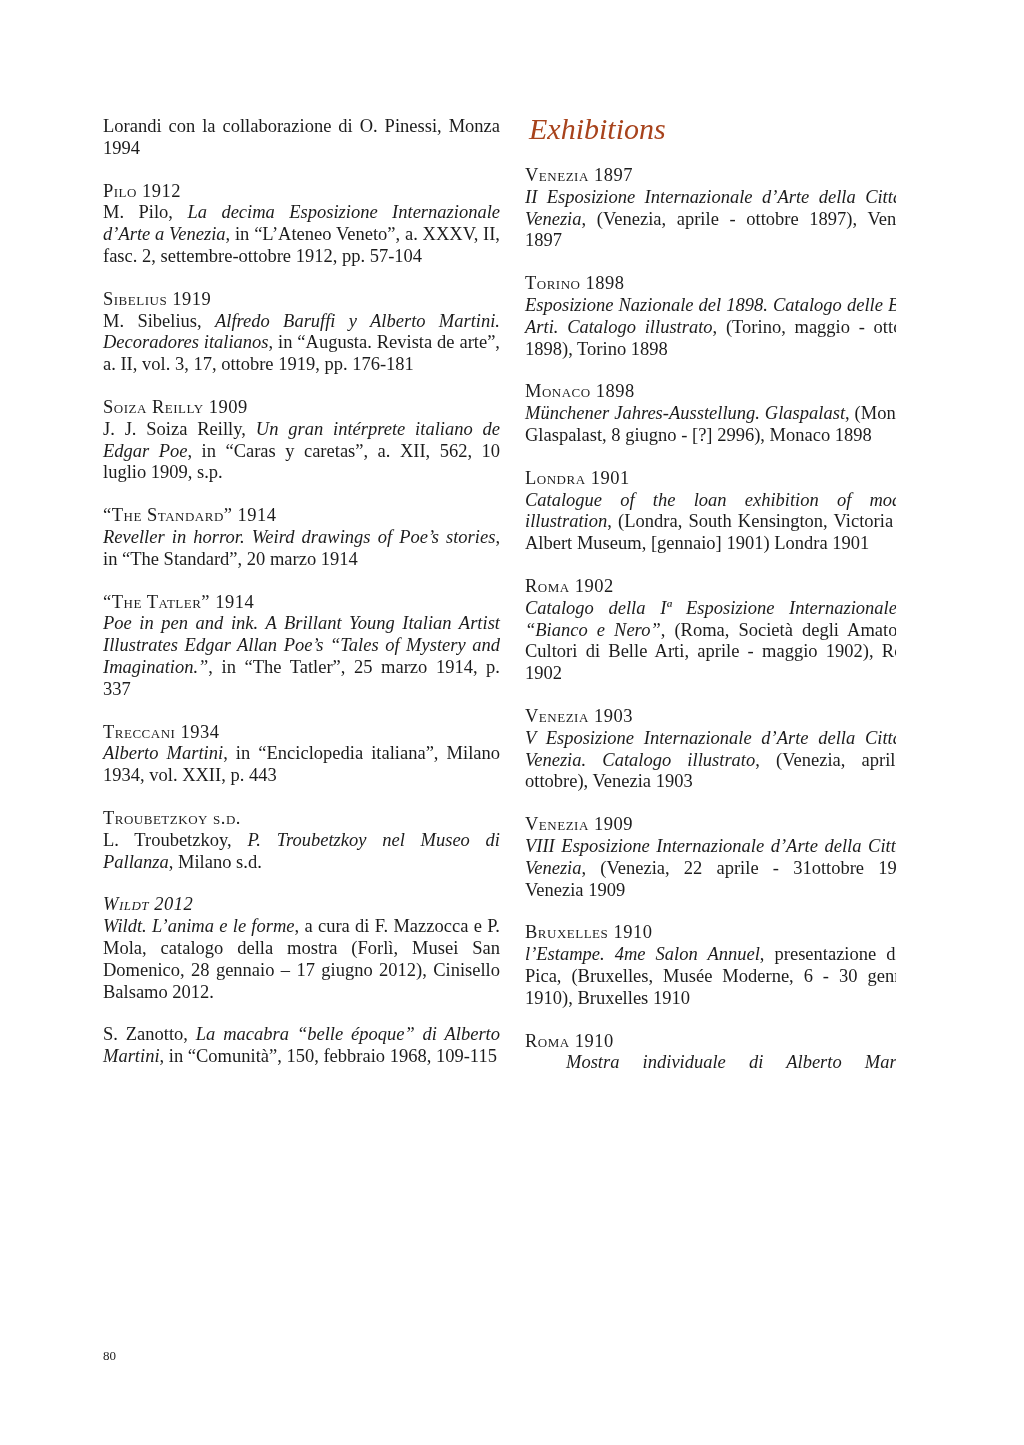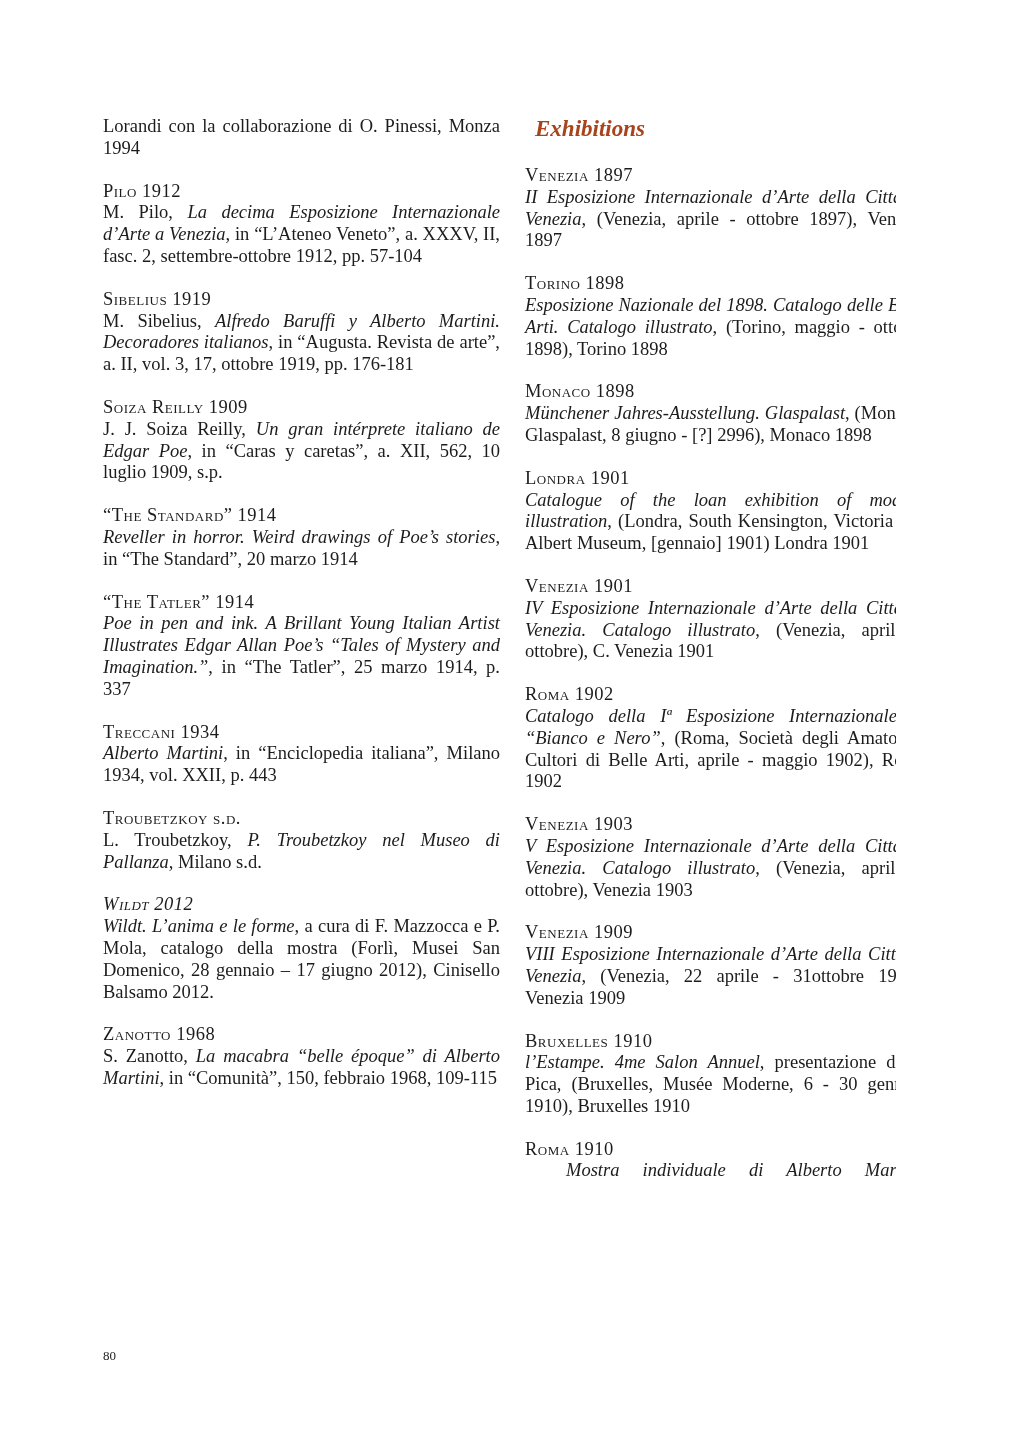--- a/index.html
+++ b/index.html
@@ -16,25 +16,25 @@
     position: absolute;
     left: 103px;
     top: 116px;
     display: flex;
     gap: 25px;
   }
   .col { font-size: 18.5px; line-height: 21.8px; }
   .col-left  { width: 397px; }
   .col-right { width: 401px; }
   .section-heading {
-    margin: 0 0 23px 10px;
-    font-size: 23px;
+    margin: 0 0 23px 4px;
+    font-size: 30px;
     line-height: 26px;
     font-style: italic;
-    font-weight: bold;
+    font-weight: normal;
   }
   .entry { margin: 0 0 21px 0; }
   .entry-heading {
     margin: 0;
     font-size: 18.5px;
     line-height: 21.8px;
     font-weight: normal;
     font-variant: small-caps;
     letter-spacing: 0.5px;
   }
@@ -89,21 +89,20 @@
         </article>
         <article class="entry">
           <h3 class="entry-heading">Troubetzkoy s.d.</h3>
           <p class="entry-body"><span>L. Troubetzkoy, </span><i>P. Troubetzkoy nel Museo di Pallanza</i><span>, Milano s.d.</span></p>
         </article>
         <article class="entry">
           <h3 class="entry-heading italic">Wildt 2012</h3>
           <p class="entry-body"><i>Wildt. L’anima e le forme</i><span>, a cura di F. Mazzocca e P. Mola, catalogo della mostra (Forlì, Musei San Domenico, 28 gennaio – 17 giugno 2012), Cinisello Balsamo 2012.</span></p>
         </article>
         <article class="entry">
-          <h3 class="entry-heading">Zanotto 1968</h3>
           <p class="entry-body"><span>S. Zanotto, </span><i>La macabra “belle époque” di Alberto Martini</i><span>, in “Comunità”, 150, febbraio 1968, 109-115</span></p>
         </article>
       </section>
     <section class="col col-right">
       <h2 class="section-heading" style="color: rgb(168, 67, 28);">Exhibitions</h2>
       <div>
           <article class="entry">
             <h3 class="entry-heading">Venezia 1897</h3>
             <p class="entry-body"><i>II Esposizione Internazionale d’Arte della Città di Venezia</i><span>, (Venezia, aprile - ottobre 1897), Venezia 1897</span></p>
           </article>
@@ -111,24 +110,20 @@
             <h3 class="entry-heading">Torino 1898</h3>
             <p class="entry-body"><i>Esposizione Nazionale del 1898. Catalogo delle Belle Arti. Catalogo illustrato</i><span>, (Torino, maggio - ottobre 1898), Torino 1898</span></p>
           </article>
           <article class="entry">
             <h3 class="entry-heading">Monaco 1898</h3>
             <p class="entry-body"><i>Münchener Jahres-Ausstellung. Glaspalast</i><span>, (Monaco, Glaspalast, 8 giugno - [?] 2996), Monaco 1898</span></p>
           </article>
           <article class="entry">
             <h3 class="entry-heading">Londra 1901</h3>
             <p class="entry-body"><i>Catalogue of the loan exhibition of modern illustration</i><span>, (Londra, South Kensington, Victoria and Albert Museum, [gennaio] 1901) Londra 1901</span></p>
-          </article>
-          <article class="entry">
-            <h3 class="entry-heading">Venezia 1901</h3>
-            <p class="entry-body"><i>IV Esposizione Internazionale d’Arte della Città di Venezia. Catalogo illustrato</i><span>, (Venezia, aprile - ottobre), C. Venezia 1901</span></p>
           </article>
           <article class="entry">
             <h3 class="entry-heading">Roma 1902</h3>
             <p class="entry-body"><i>Catalogo della Iª Esposizione Internazionale di “Bianco e Nero”</i><span>, (Roma, Società degli Amatori e Cultori di Belle Arti, aprile - maggio 1902), Roma 1902</span></p>
           </article>
           <article class="entry">
             <h3 class="entry-heading">Venezia 1903</h3>
             <p class="entry-body"><i>V Esposizione Internazionale d’Arte della Citta di Venezia. Catalogo illustrato</i><span>, (Venezia, aprile - ottobre), Venezia 1903</span></p>
           </article>
           <article class="entry">

